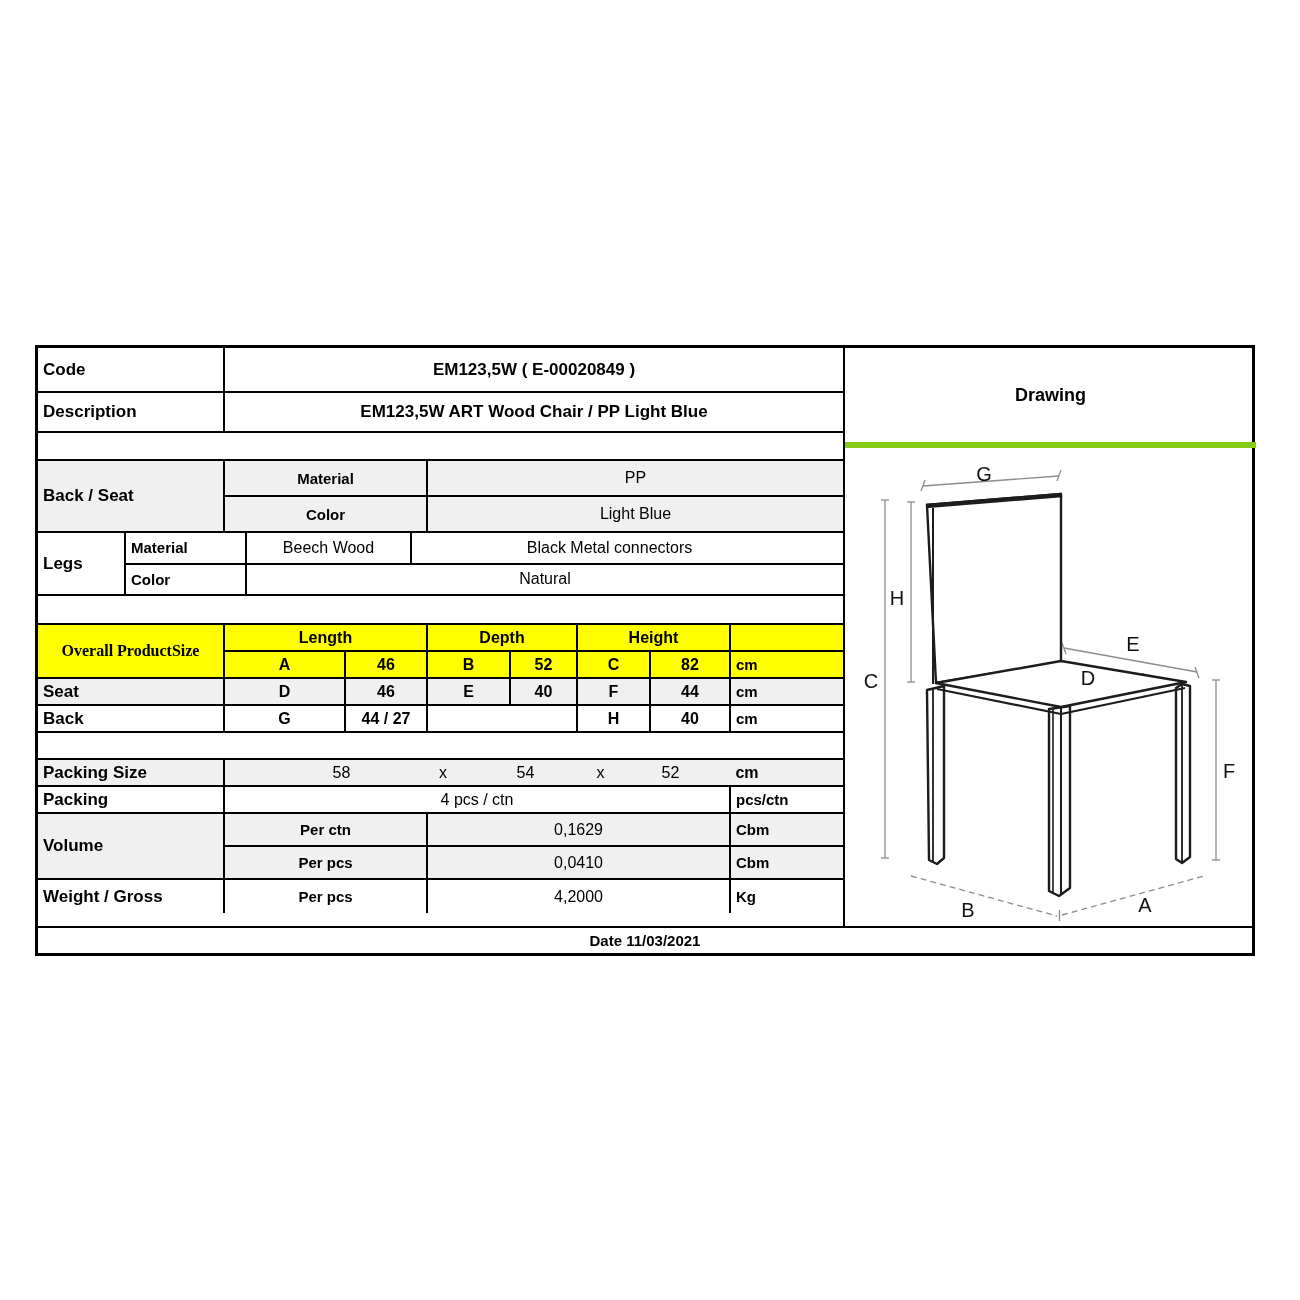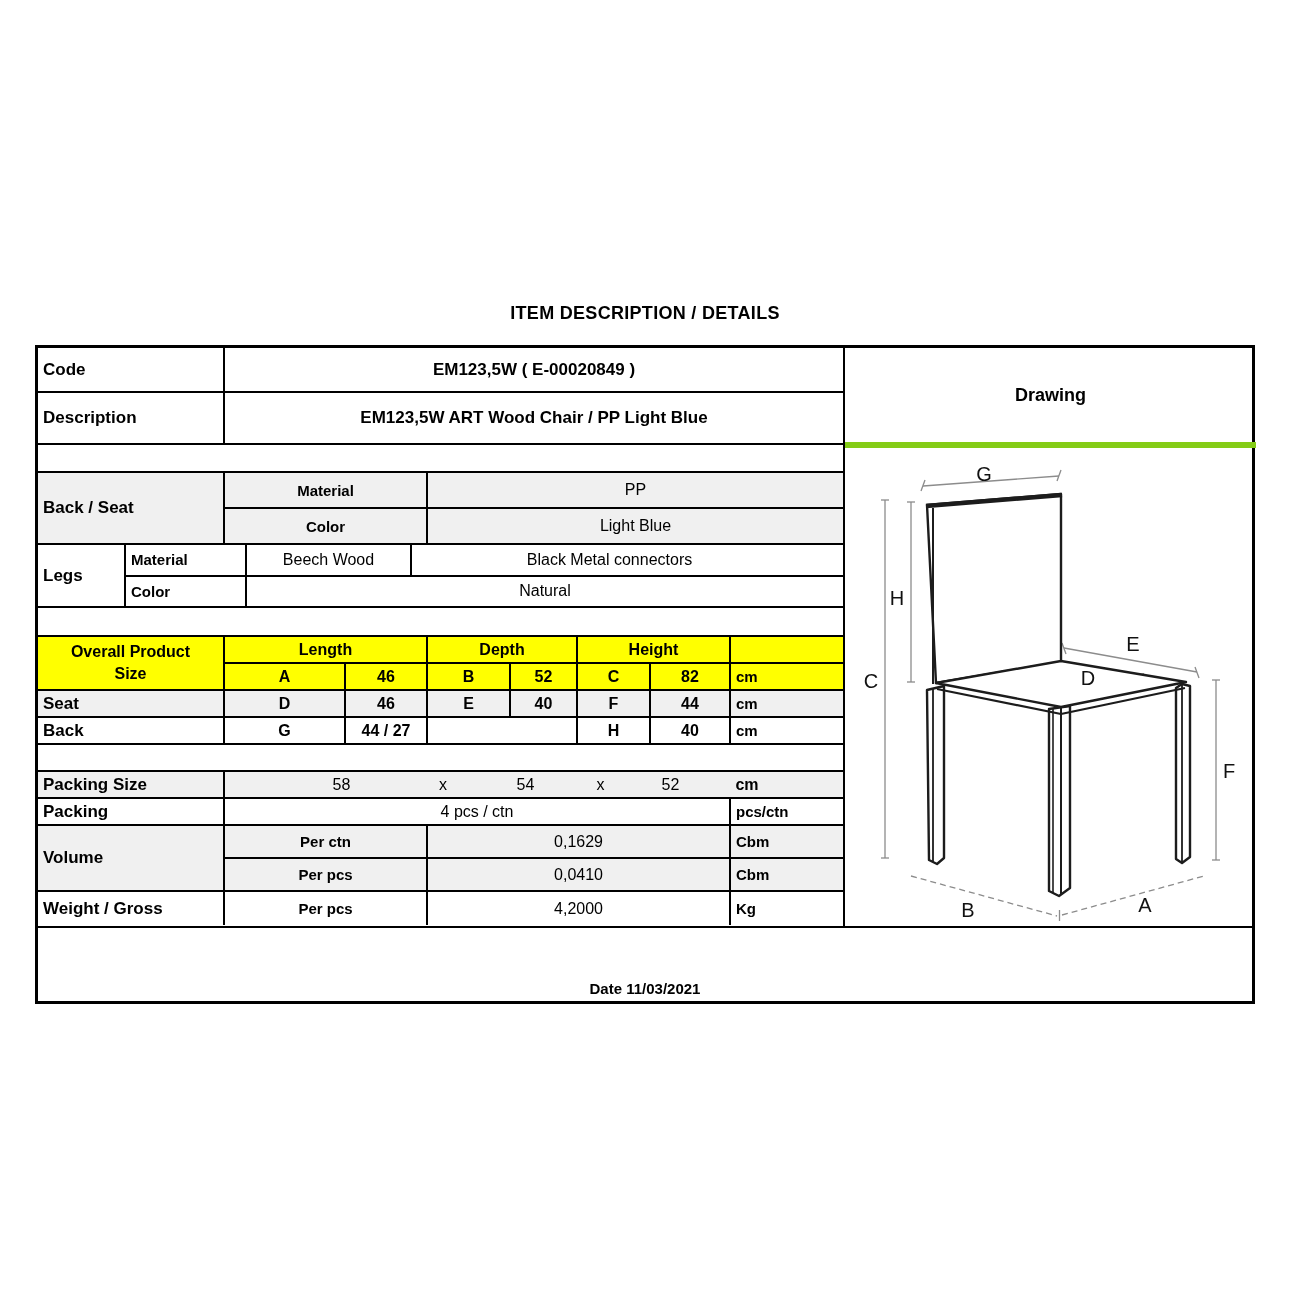--- a/index.html
+++ b/index.html
@@ -32,35 +32,34 @@
   .bold15 { font-weight:bold; font-size:15px; }
   .shade { background:#f0f0f0; }
   .yellow { background:#ffff00; }
   
   .w1{width:187px}.w2{width:121px}.w3{width:82px}.w4{width:83px}.w5{width:67px}
   .w6{width:73px}.w7{width:80px}.w8{width:112px}
   .w23{width:203px}.w45{width:150px}.w67{width:153px}
   .w28{width:618px}.w48{width:415px}.w34{width:165px}.w58{width:395px}
   .w38{width:596px}.w27{width:506px}.w47{width:303px}.wfull{width:805px}
   
-  .h45{height:45px}.h55{height:52px}.h28{height:28px}.h72{height:72px}
+  .h45{height:45px}.h55{height:40px}.h28{height:28px}.h72{height:72px}
   .h63{height:63px}.h29{height:29px}.h54{height:54px}.h27{height:27px}
   .h66{height:66px}.h33{height:33px}
-  .two-line { flex-direction:column; line-height:1.35; }
+  .two-line { flex-direction:row; line-height:1.35;font-family:Liberation Serif, serif; }
   .psrow { display:flex; align-items:stretch; }
   .ps { display:flex; align-items:center; justify-content:center; font-size:16px; }
-  .date-row { height:25px; display:flex; align-items:center; justify-content:center; font-weight:bold; font-size:15px;margin-top:48px; }
+  .date-row { height:25px; display:flex; align-items:center; justify-content:center; font-weight:bold; font-size:15px; }
   svg text { font-family:"Liberation Sans","DejaVu Sans",sans-serif; }
 </style>
 </head>
 <body>
 
 <div class="sheet">
 
-  <div class="title">ITEM DESCRIPTION / DETAILS</div>
 
   <div class="tbl">
     <div class="main">
 
       <div class="left">
 
         <div class="row h45">
           <div class="cell lbl w1 br">Code</div>
           <div class="cell valb w28">EM123,5W ( E-00020849 )</div>
         </div>

